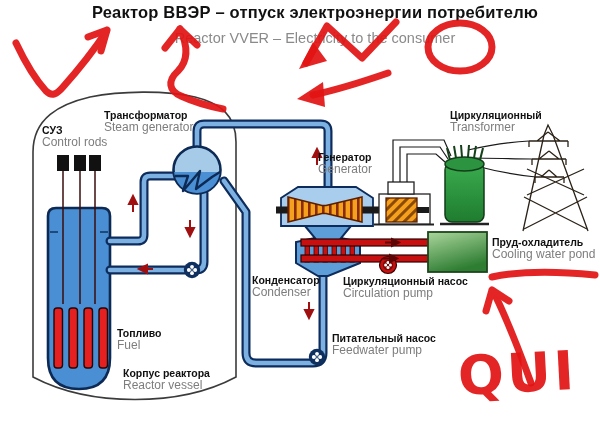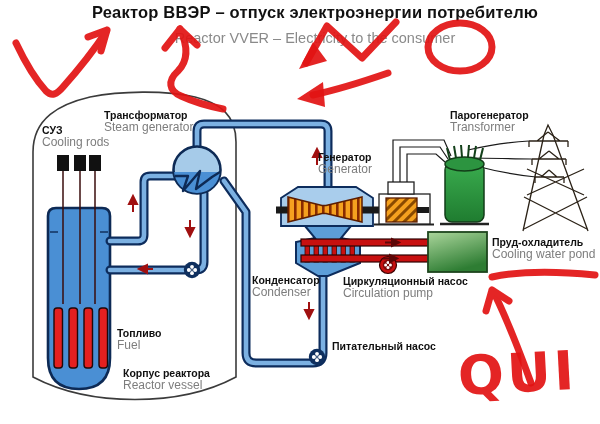--- a/index.html
+++ b/index.html
@@ -215,48 +215,49 @@
 
   <div class="title">Реактор ВВЭР – отпуск электроэнергии потребителю</div>
   <div class="subtitle">Reactor VVER – Electricity to the consumer</div>
 
   <div class="lb" style="left:104px;top:109px">
     <span>Трансформатор</span>
     <span class="en">Steam generator</span>
   </div>
   <div class="lb" style="left:42px;top:124px">
     <span>СУЗ</span>
-    <span class="en">Cooling rods</span>
+    <span class="en">Control rods</span>
   </div>
   <div class="lb" style="left:318px;top:151px">
     <span>Генератор</span>
     <span class="en">Generator</span>
   </div>
   <div class="lb" style="left:450px;top:109px">
-    <span>Парогенератор</span>
+    <span>Циркуляционный</span>
     <span class="en">Transformer</span>
   </div>
   <div class="lb" style="left:123px;top:367px">
     <span>Корпус реактора</span>
     <span class="en">Reactor vessel</span>
   </div>
   <div class="lb" style="left:117px;top:327px">
     <span>Топливо</span>
     <span class="en">Fuel</span>
   </div>
   <div class="lb" style="left:252px;top:274px">
     <span>Конденсатор</span>
     <span class="en">Condenser</span>
   </div>
   <div class="lb" style="left:343px;top:275px">
     <span>Циркуляционный насос</span>
     <span class="en">Circulation pump</span>
   </div>
-  <div class="lb" style="left:332px;top:340px">
+  <div class="lb" style="left:332px;top:332px">
     <span>Питательный насос</span>
+    <span class="en">Feedwater pump</span>
   </div>
   <div class="lb" style="left:492px;top:236px">
     <span>Пруд-охладитель</span>
     <span class="en">Cooling water pond</span>
   </div>
 
   <svg class="anno" width="600" height="424" viewBox="0 0 600 424" style="z-index:10">
     <g fill="none" stroke="#e21313" stroke-width="7" stroke-linecap="round" stroke-linejoin="round" opacity=".92">
       <path d="M16,43 C25,62 35,79 46,91 C52,97 57,94 63,87 C79,69 94,50 106,32"></path>
       <path d="M107,30 L88,37 M107,30 L101,51"></path>

